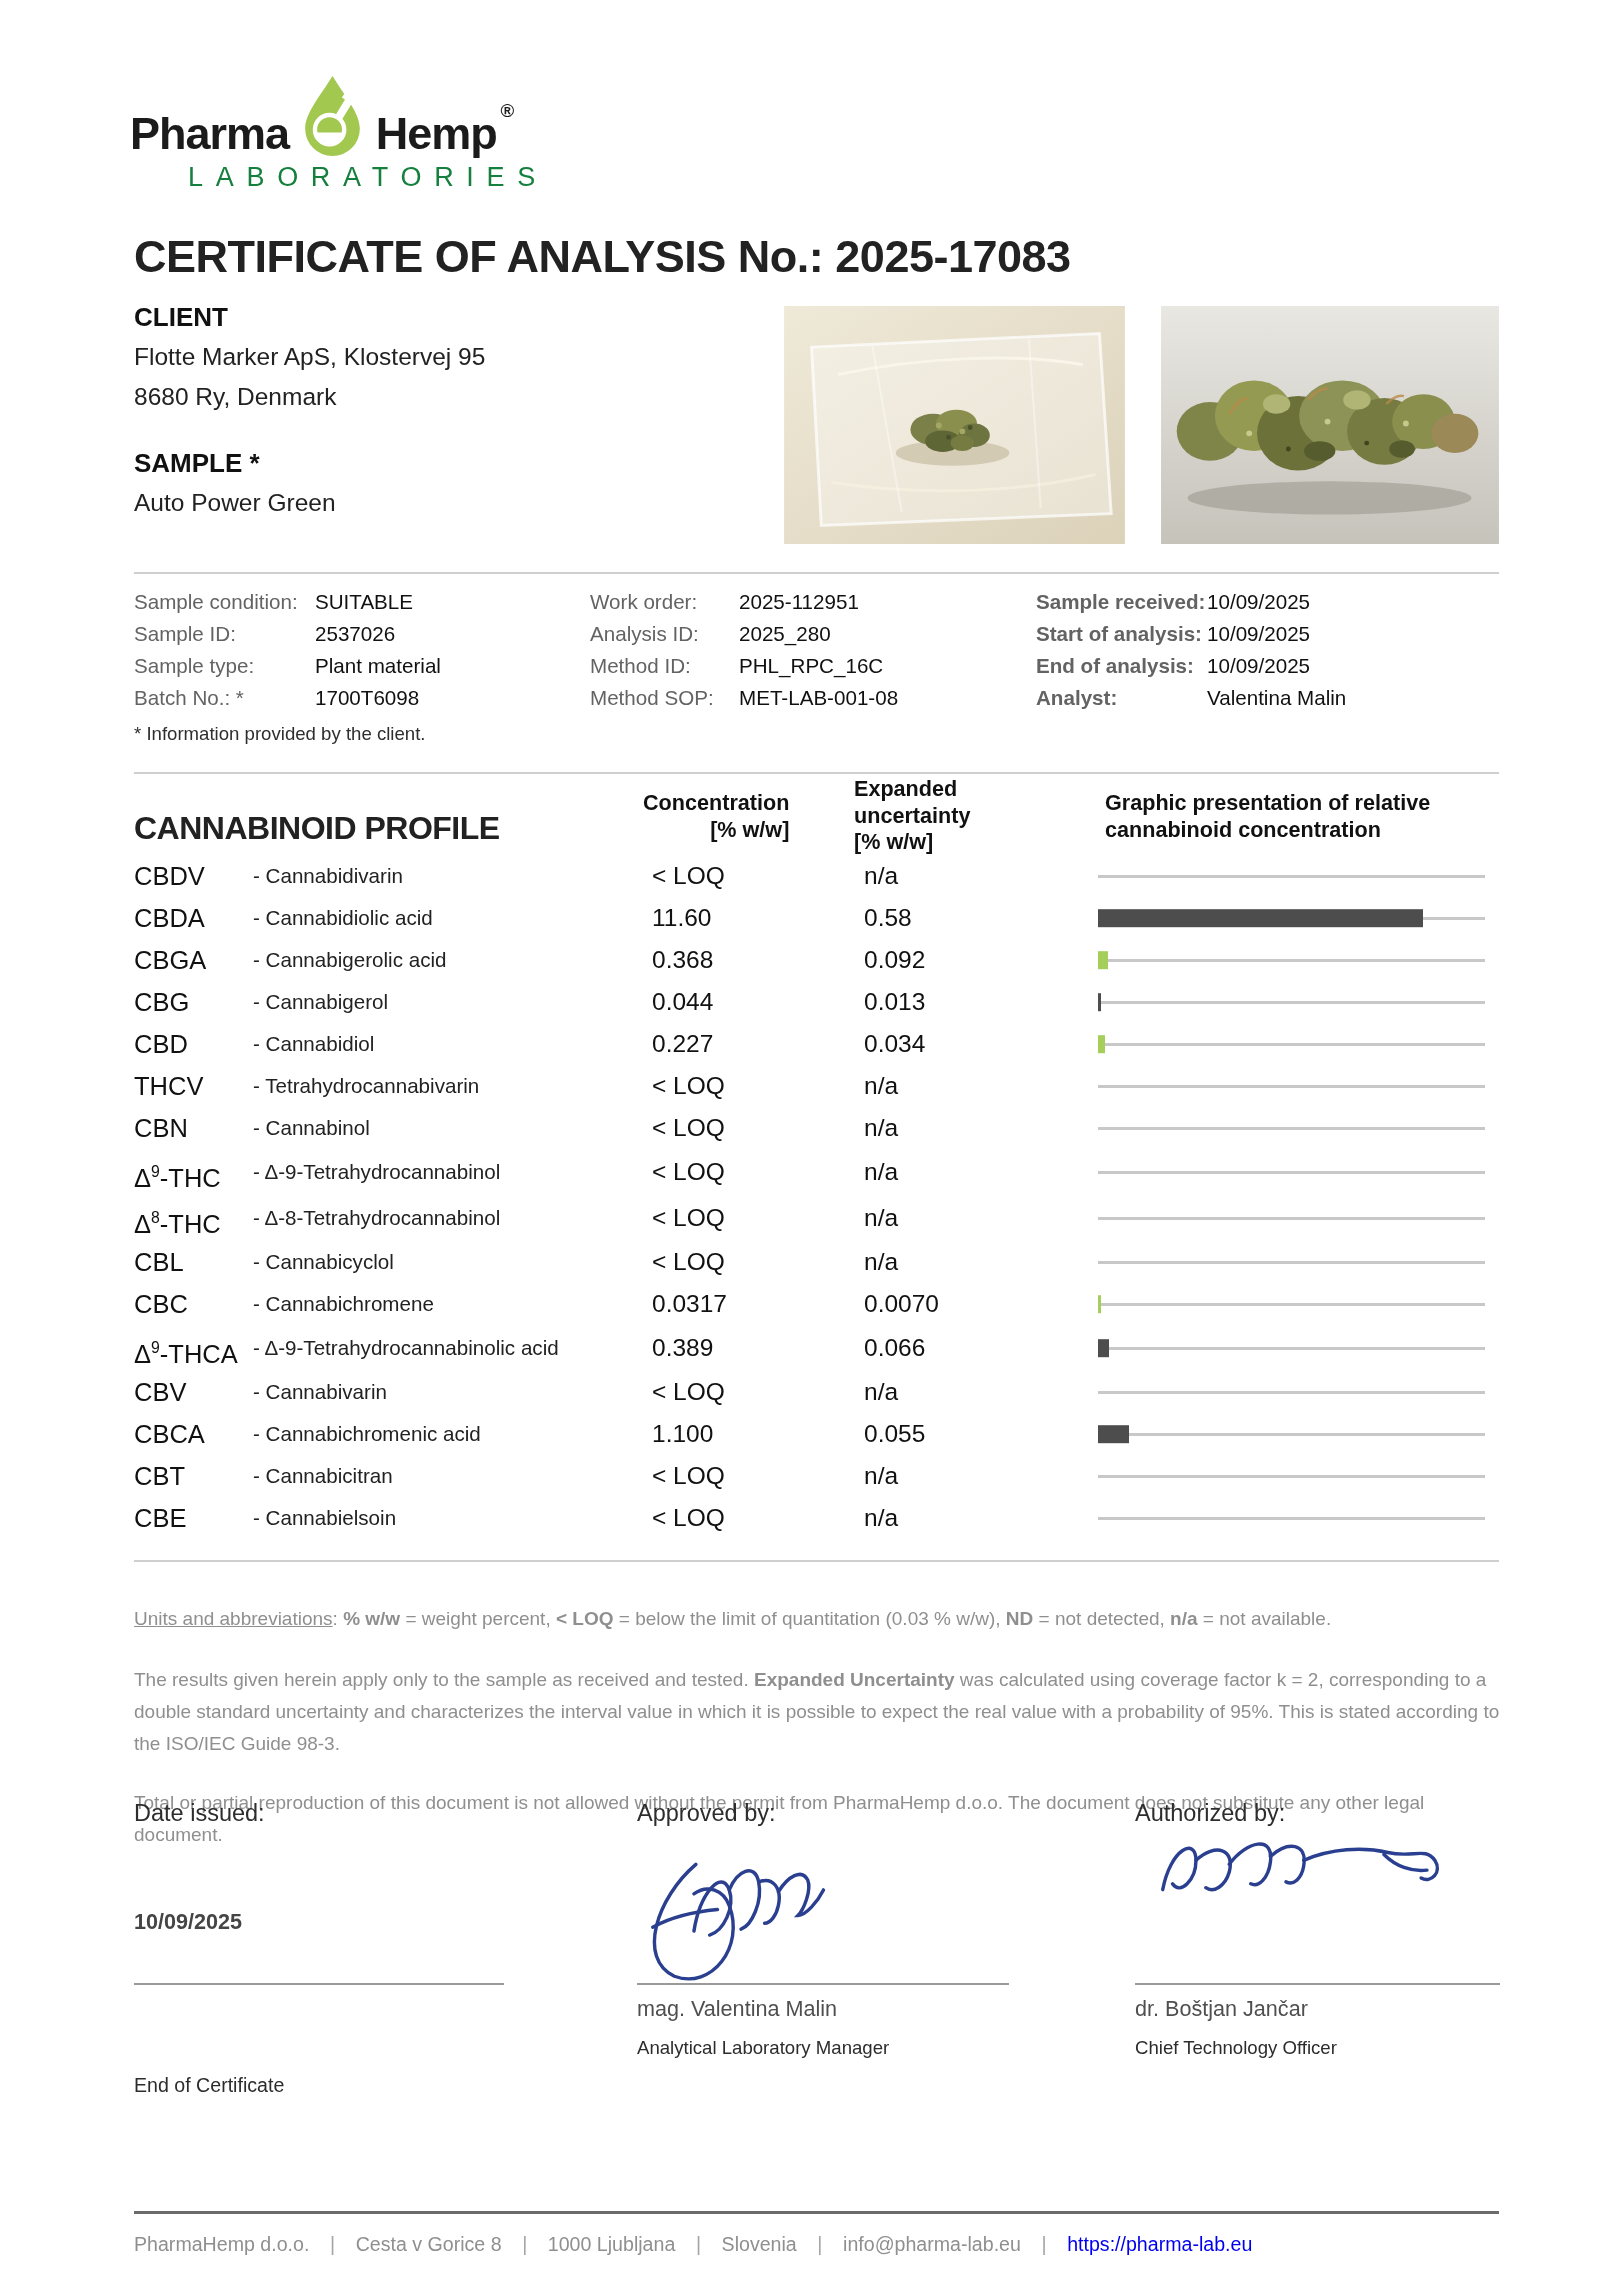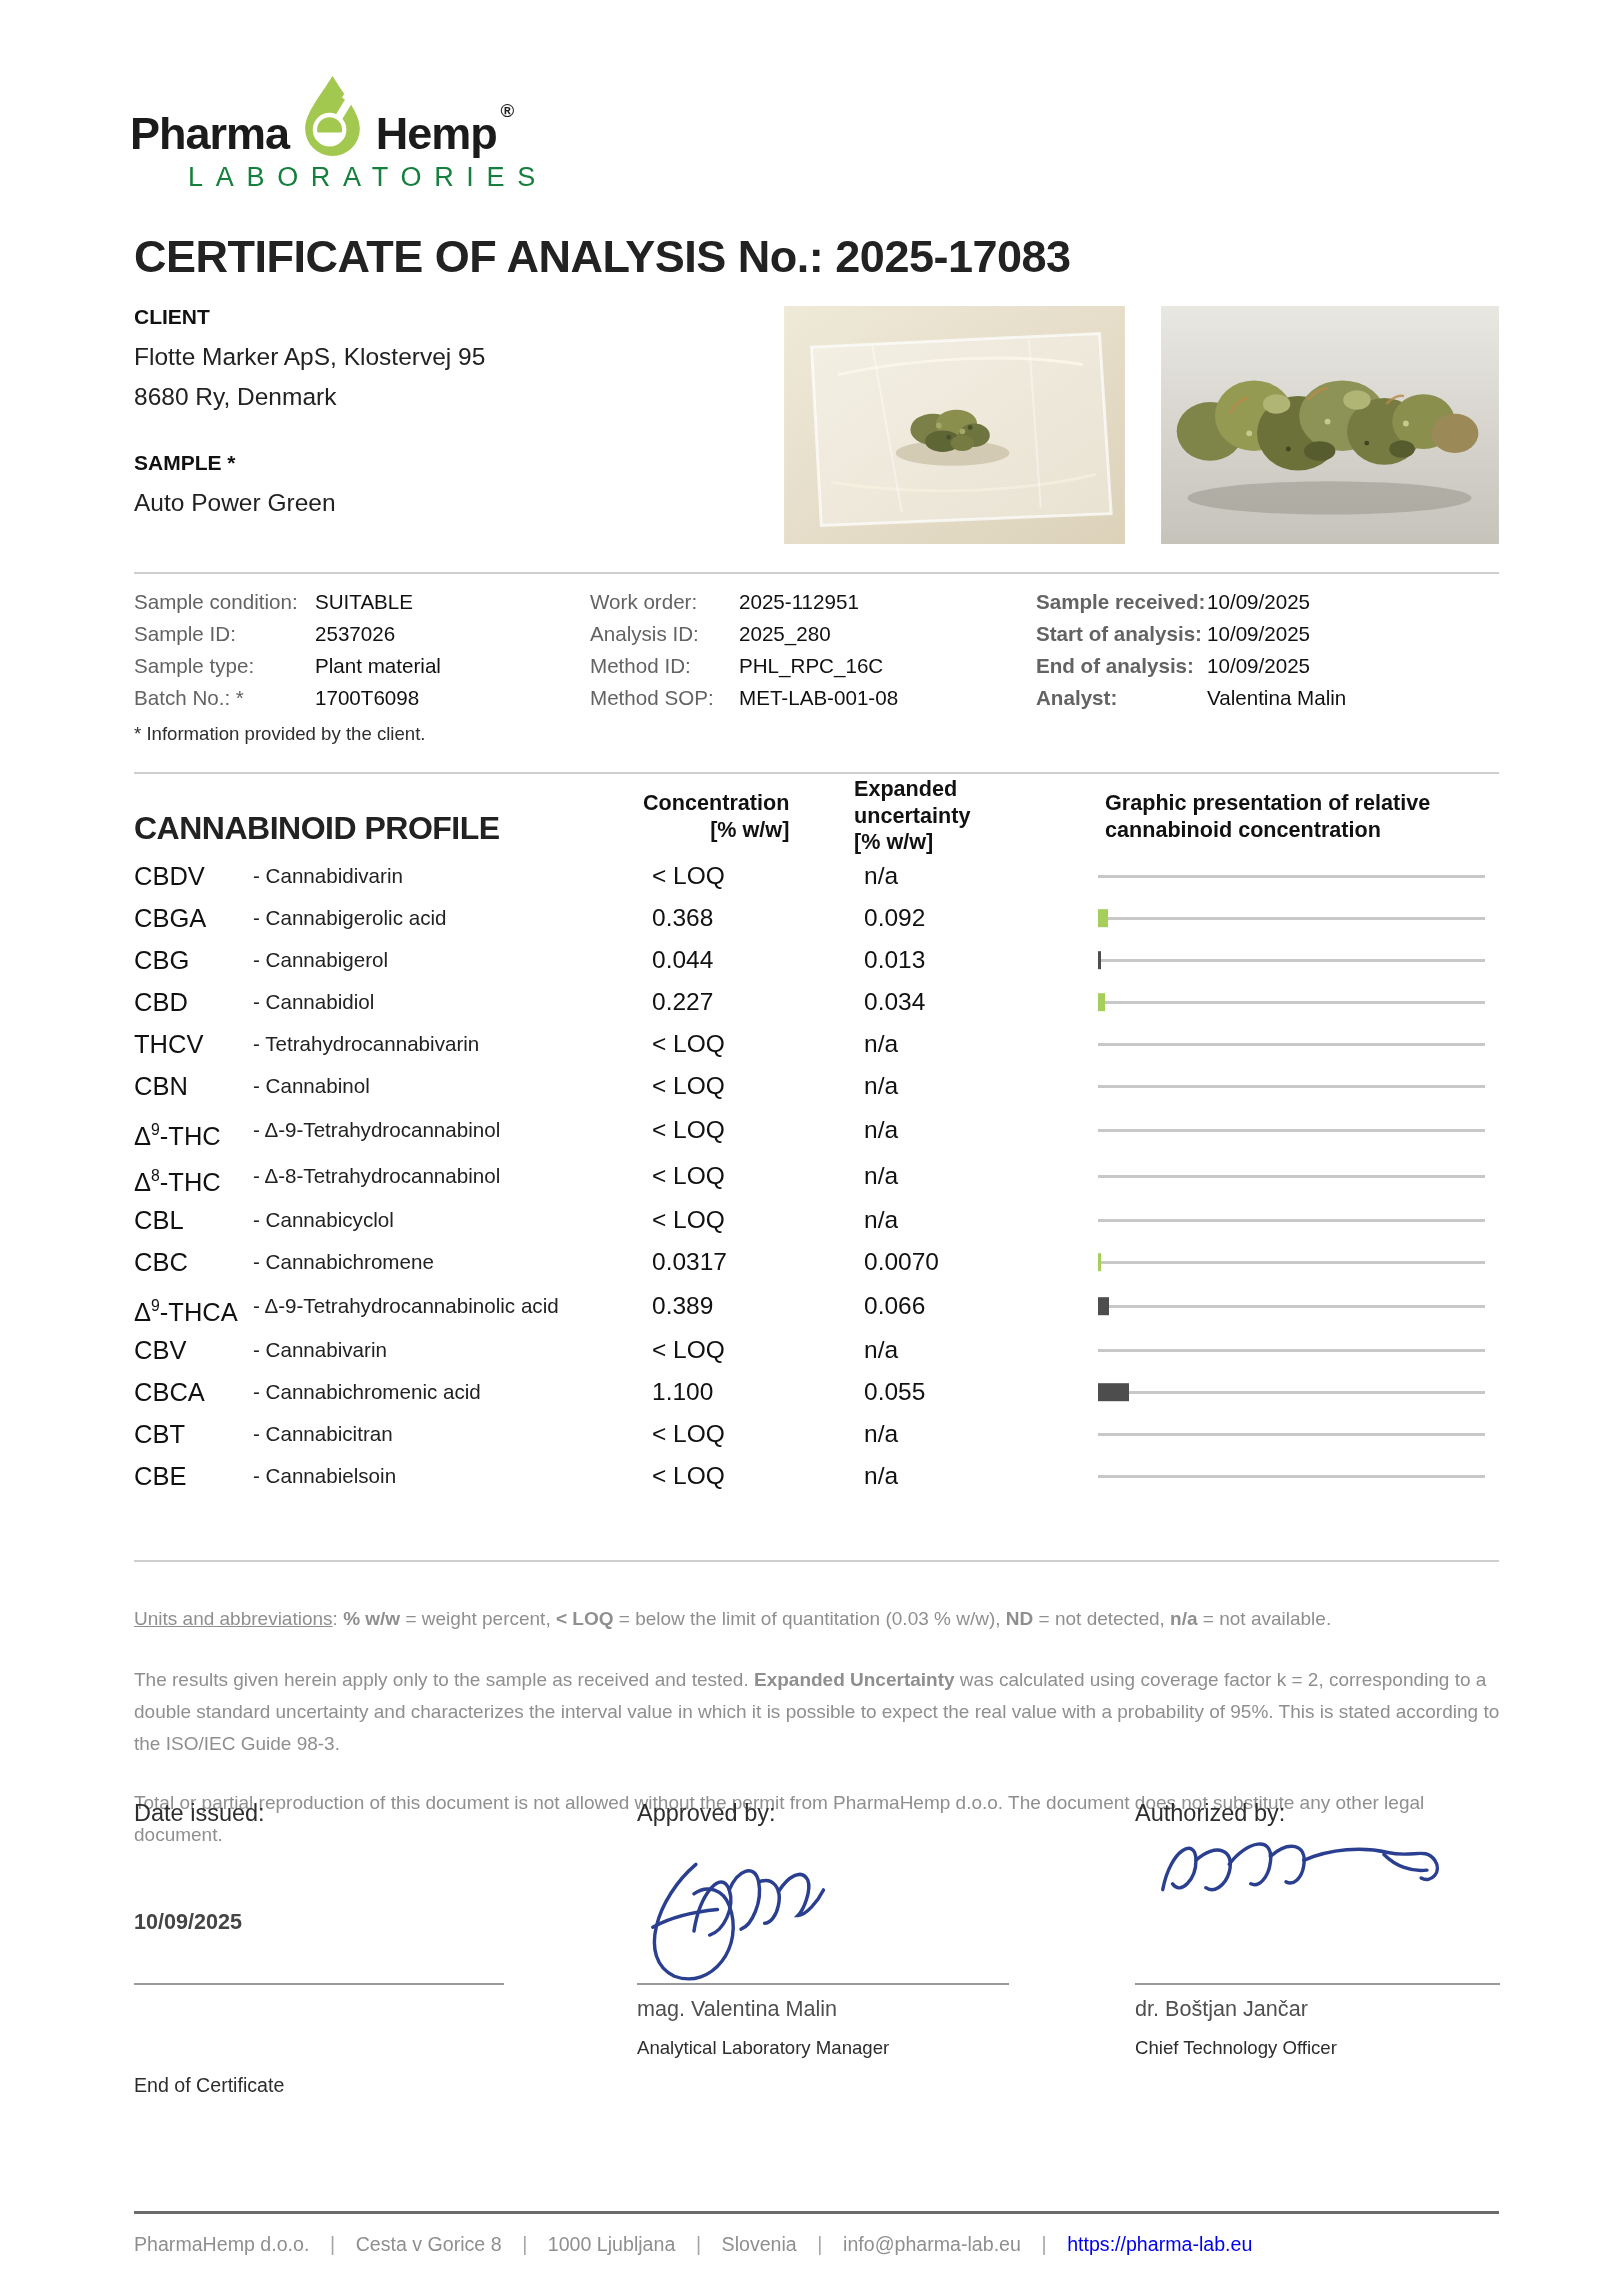--- a/index.html
+++ b/index.html
@@ -10,21 +10,21 @@
   }
   
   .logo{position:absolute;left:130px;top:74px;display:flex;align-items:flex-end;gap:11.8px;}
   .logo-word{font-size:45px;font-weight:bold;color:#1b1b1b;letter-spacing:-1px;}
   .logo-reg{font-size:18.6px;font-weight:bold;vertical-align:super;position:relative;top:-15.7px;margin-left:3.9px;}
   .logo-sub{position:absolute;left:188px;top:162px;font-size:27px;letter-spacing:12.7px;color:#15803d;}
   
   .title{position:absolute;left:134px;top:231px;font-size:45px;font-weight:bold;color:#222;letter-spacing:-0.5px;}
   
   .client{position:absolute;left:134px;top:297px;}
-  .blk-head{font-size:21px;font-weight:bold;color:#111;line-height:40px;}
+  .blk-head{font-size:26px;font-weight:bold;color:#111;line-height:40px;}
   .blk-line{font-size:24.5px;color:#222;line-height:40px;}
   .sampleblk{position:absolute;left:134px;top:443px;}
   
   .photo{position:absolute;top:306px;height:238px;overflow:hidden;}
   .photo-bag{left:784px;width:341px;}
   .photo-bud{left:1161px;width:338px;}
   
   .rule{position:absolute;left:134px;width:1365px;height:2px;background:#cfcfcf;}
   
   .meta{position:absolute;left:134px;top:586px;width:1365px;display:grid;grid-template-columns:456px 446px 464px;}
@@ -217,20 +217,30 @@
       <div class="crow">
         <div class="c-abbr">CBDV</div>
         <div class="c-name">- Cannabidivarin</div>
         <div class="c-conc">&lt; LOQ</div>
         <div class="c-unc">n/a</div>
         <div class="c-bar">
           <div class="bar-track"></div>
         </div>
       </div>
       <div class="crow">
+        <div class="c-abbr">CBDA</div>
+        <div class="c-name">- Cannabidiolic acid</div>
+        <div class="c-conc">11.60</div>
+        <div class="c-unc">0.58</div>
+        <div class="c-bar">
+          <div class="bar-track"></div>
+          <div class="bar-fill" style="width: 84%; background: rgb(77, 77, 77);"></div>
+        </div>
+      </div>
+      <div class="crow">
         <div class="c-abbr">CBGA</div>
         <div class="c-name">- Cannabigerolic acid</div>
         <div class="c-conc">0.368</div>
         <div class="c-unc">0.092</div>
         <div class="c-bar">
           <div class="bar-track"></div>
           <div class="bar-fill" style="width: 2.7%; background: rgb(166, 206, 91);"></div>
         </div>
       </div>
       <div class="crow">

